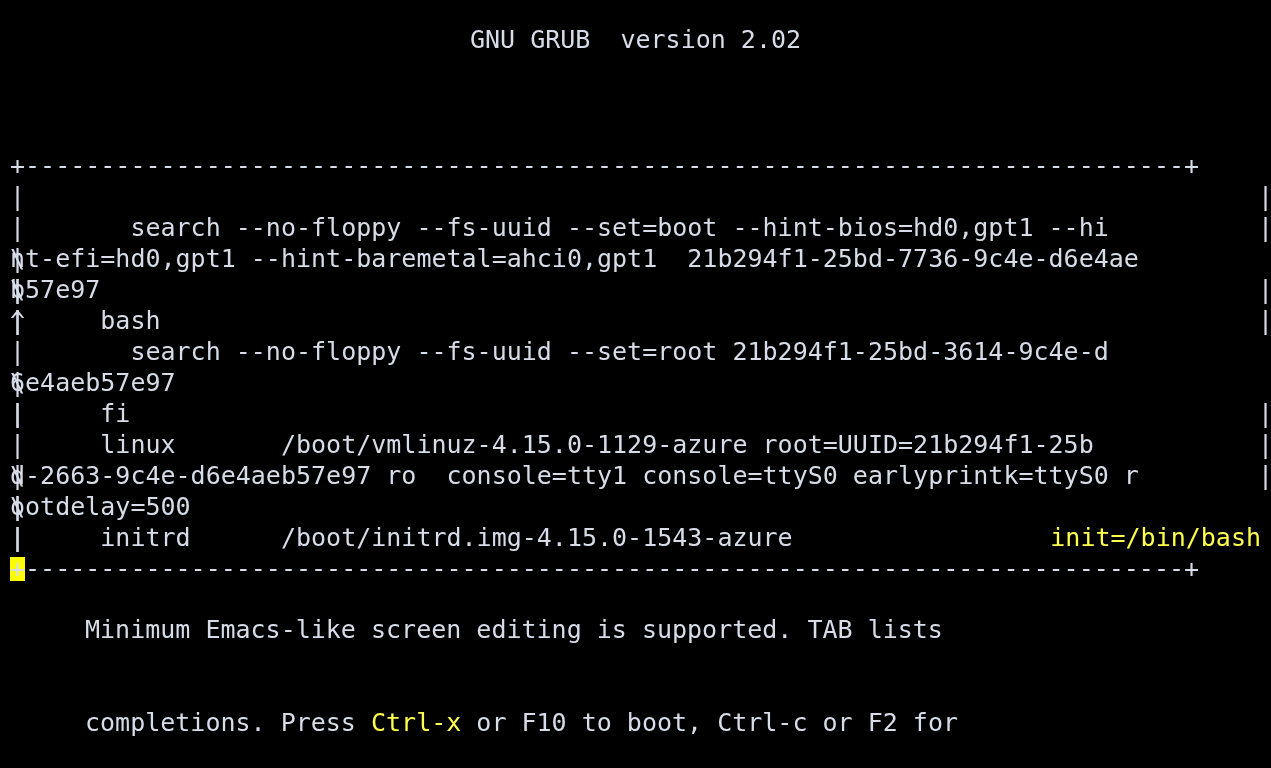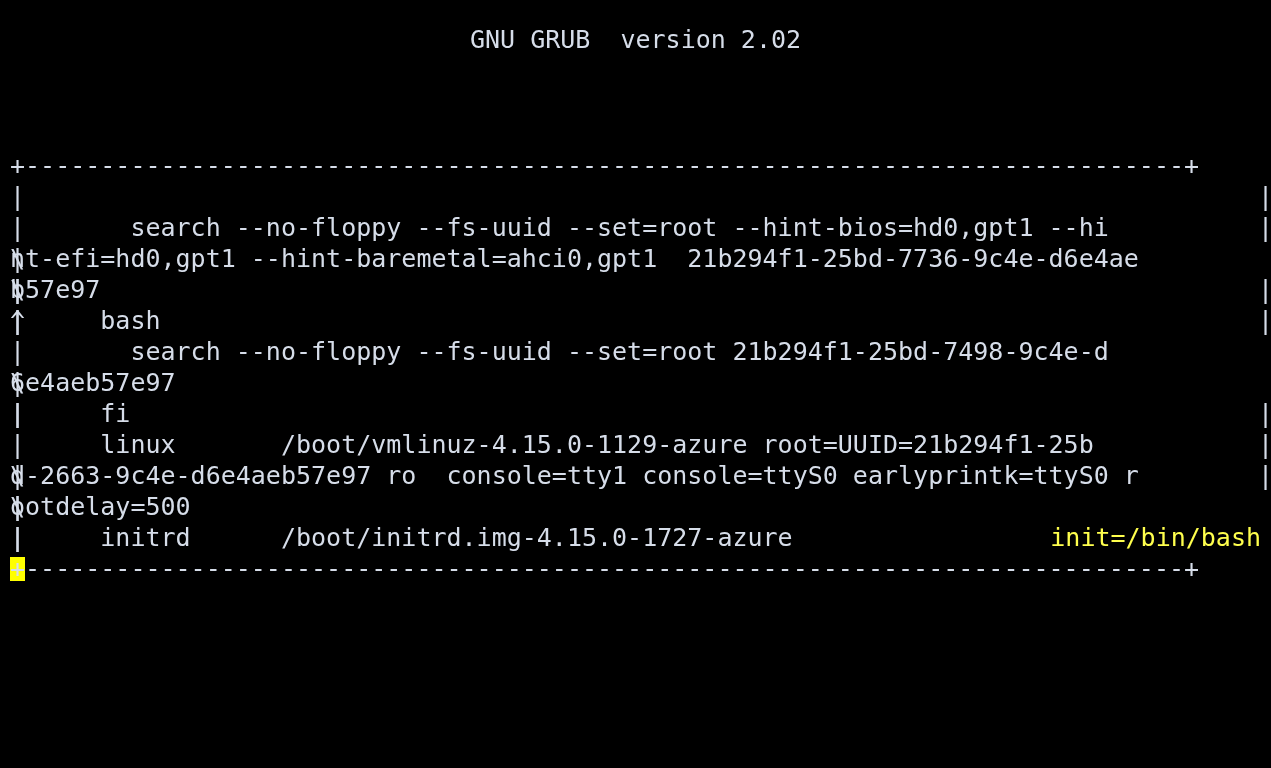--- a/index.html
+++ b/index.html
@@ -89,37 +89,37 @@
 
   <div class="grub-title">GNU GRUB  version 2.02</div>
 
   <div class="menu-frame">
 
     <div class="row">
       <span class="cells">+-----------------------------------------------------------------------------+</span>
     </div>
 
     <div class="row">
-      <span class="cells">|</span><span class="cells">        search --no-floppy --fs-uuid --set=root --hint-bios=hd0,gpt1 --hi</span><span class="cells">\</span><span class="cells">|</span><span class="cells">^</span>
+      <span class="cells">|</span><span class="cells">        search --no-floppy --fs-uuid --set=boot --hint-bios=hd0,gpt1 --hi</span><span class="cells">\</span><span class="cells">|</span><span class="cells">^</span>
     </div>
 
     <div class="row">
       <span class="cells">|</span><span class="cells">nt-efi=hd0,gpt1 --hint-baremetal=ahci0,gpt1  21b294f1-25bd-7736-9c4e-d6e4ae</span><span class="cells">\</span><span class="cells">|</span>
     </div>
 
     <div class="row">
       <span class="cells">|</span><span class="cells">b57e97</span><span class="scroll-marker">|</span>
     </div>
 
     <div class="row">
       <span class="cells">|</span><span class="cells">      bash</span><span class="scroll-marker">|</span>
     </div>
 
     <div class="row">
-      <span class="cells">|</span><span class="cells">        search --no-floppy --fs-uuid --set=root 21b294f1-25bd-7498-9c4e-d</span><span class="cells">\</span><span class="cells">|</span>
+      <span class="cells">|</span><span class="cells">        search --no-floppy --fs-uuid --set=root 21b294f1-25bd-3614-9c4e-d</span><span class="cells">\</span><span class="cells">|</span>
     </div>
 
     <div class="row">
       <span class="cells">|</span><span class="cells">6e4aeb57e97</span><span class="scroll-marker">|</span>
     </div>
 
     <div class="row">
       <span class="cells">|</span><span class="cells">      fi</span><span class="scroll-marker">|</span>
     </div>
 
@@ -129,30 +129,32 @@
 
     <div class="row">
       <span class="cells">|</span><span class="cells">d-2663-9c4e-d6e4aeb57e97 ro  console=tty1 console=ttyS0 earlyprintk=ttyS0 r</span><span class="cells">\</span><span class="cells">|</span>
     </div>
 
     <div class="row">
       <span class="cells">|</span><span class="cells">ootdelay=500 </span><span class="cells hl">init=/bin/bash</span><span class="cursor"></span><span class="scroll-marker">|</span>
     </div>
 
     <div class="row">
-      <span class="cells">|</span><span class="cells">      initrd      /boot/initrd.img-4.15.0-1727-azure</span><span class="scroll-marker">|</span>
+      <span class="cells">|</span><span class="cells">      initrd      /boot/initrd.img-4.15.0-1543-azure</span><span class="scroll-marker">|</span>
     </div>
 
     <div class="row">
       <span class="cells">|</span><span class="cells"></span><span class="scroll-marker">|</span>
     </div>
 
     <div class="row">
       <span class="cells">+-----------------------------------------------------------------------------+</span>
     </div>
 
   </div>
 
   <div class="help">
+    <div class="help-line">Minimum Emacs-like screen editing is supported. TAB lists</div>
+    <div class="help-line"><span>completions. Press </span><span class="hl">Ctrl-x</span><span> or F10 to boot, Ctrl-c or F2 for</span></div>
     
   </div>
 
 </div>
 
 </body></html>

